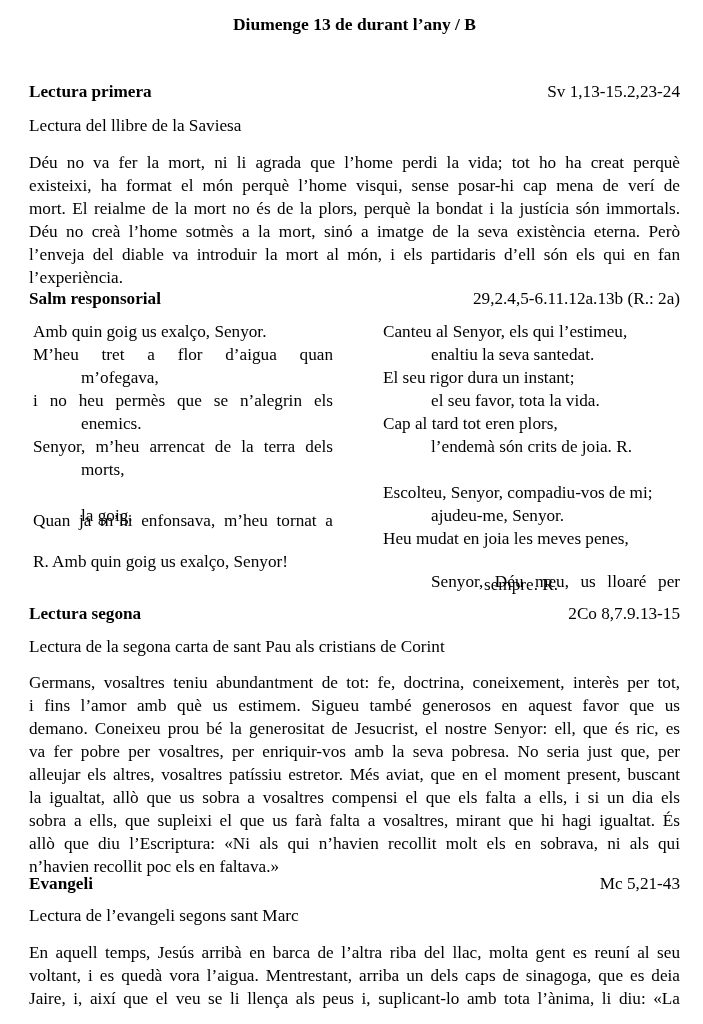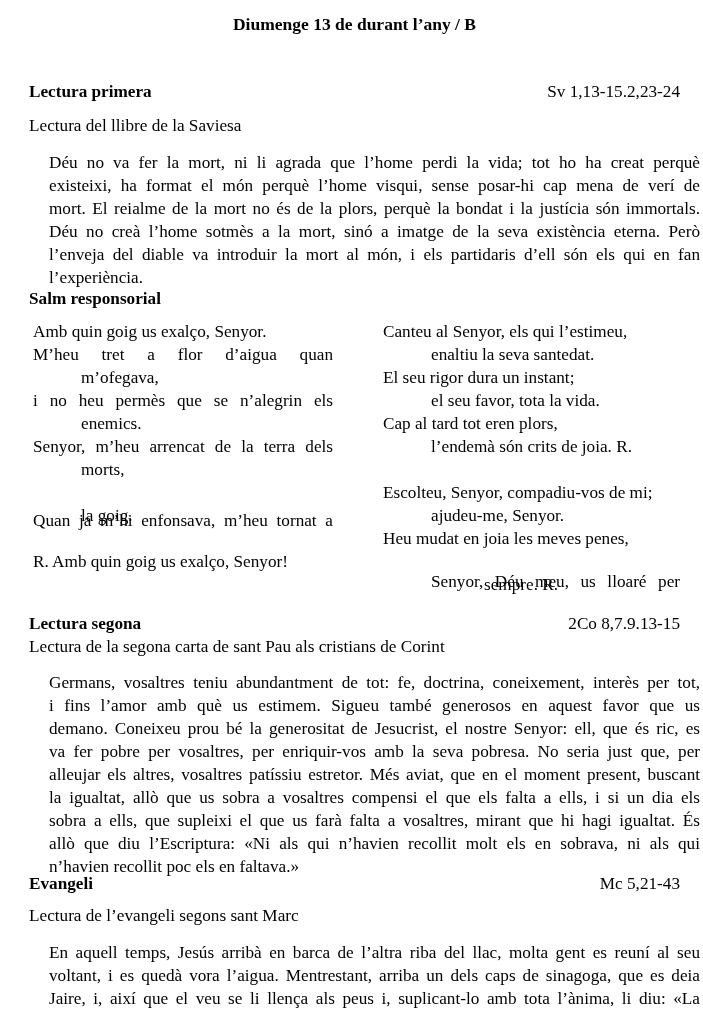--- a/index.html
+++ b/index.html
@@ -11,21 +11,21 @@
     .title {
       position: absolute; left: 0; width: 100%; top: 14px;
       text-align: center; font-weight: bold; font-size: 17.5px;
     }
     .heading {
       position: absolute; left: 0; width: 100%;
       display: flex; justify-content: space-between; align-items: baseline;
     }
     .heading .h-label { font-weight: bold; }
     .line { position: absolute; left: 0; white-space: nowrap; }
-    .jline { position: absolute; left: 0; width: 651px; text-align: justify; text-align-last: justify; white-space: nowrap; margin-left: 20px; }
+    .jline { position: absolute; left: 0; width: 651px; text-align: justify; text-align-last: justify; white-space: nowrap; }
     .jline.last { text-align-last: left; }
     .col-left { position: absolute; left: 0; width: 300px; }
     .col-right { position: absolute; left: 350px; width: 301px; }
     .pline { position: absolute; left: 4px; white-space: nowrap; }
     .pline.just { width: 300px; text-align: justify; text-align-last: justify; }
     .pline.ind { left: 52px; }
     .pline.ind2 { left: 52px; width: 249px; text-align: justify; text-align-last: justify; margin-top: 20px; }
     .pline.ind3 { left: 105px; }
   </style>
 </head>
@@ -44,20 +44,21 @@
     <div class="jline" style="top:153px;">Déu no va fer la mort, ni li agrada que l’home perdi la vida; tot ho ha creat perquè</div>
     <div class="jline" style="top:176px;">existeixi, ha format el món perquè l’home visqui, sense posar-hi cap mena de verí de</div>
     <div class="jline" style="top:199px;">mort. El reialme de la mort no és de la plors, perquè la bondat i la justícia són immortals.</div>
     <div class="jline" style="top:222px;">Déu no creà l’home sotmès a la mort, sinó a imatge de la seva existència eterna. Però</div>
     <div class="jline" style="top:245px;">l’enveja del diable va introduir la mort al món, i els partidaris d’ell són els qui en fan</div>
     <div class="jline last" style="top:268px;">l’experiència.</div>
   </div>
 
   <div class="heading" style="top:289px;">
     <span class="h-label">Salm responsorial</span>
+    <span>29,2.4,5-6.11.12a.13b (R.: 2a)</span>
   </div>
   <div class="col-left" style="top:322px;">
     <div class="pline" style="top:0px;">Amb quin goig us exalço, Senyor.</div>
     <div class="pline just" style="top:23px;">M’heu tret a flor d’aigua quan</div>
     <div class="pline ind" style="top:46px;">m’ofegava,</div>
     <div class="pline just" style="top:69px;">i no heu permès que se n’alegrin els</div>
     <div class="pline ind" style="top:92px;">enemics.</div>
     <div class="pline just" style="top:115px;">Senyor, m’heu arrencat de la terra dels</div>
     <div class="pline ind" style="top:138px;">morts,</div>
     <div class="pline just" style="top:161px;margin-top:28px;">Quan ja m’hi enfonsava, m’heu tornat a</div>
@@ -71,21 +72,21 @@
     <div class="pline ind" style="top:69px;">el seu favor, tota la vida.</div>
     <div class="pline" style="top:92px;">Cap al tard tot eren plors,</div>
     <div class="pline ind" style="top:115px;">l’endemà són crits de joia. R.</div>
     <div class="pline" style="top:161px;">Escolteu, Senyor, compadiu-vos de mi;</div>
     <div class="pline ind" style="top:184px;">ajudeu-me, Senyor.</div>
     <div class="pline" style="top:207px;">Heu mudat en joia les meves penes,</div>
     <div class="pline ind2" style="top:230px;">Senyor, Déu meu, us lloaré per</div>
     <div class="pline ind3" style="top:253px;">sempre. R.</div>
   </div>
 
-  <div class="heading" style="top:604px;margin-top:10px;">
+  <div class="heading" style="top:604px;">
     <span class="h-label">Lectura segona</span>
     <span>2Co 8,7.9.13-15</span>
   </div>
   <div class="line" style="top:637px;">Lectura de la segona carta de sant Pau als cristians de Corint</div>
   <div>
     <div class="jline" style="top:673px;">Germans, vosaltres teniu abundantment de tot: fe, doctrina, coneixement, interès per tot,</div>
     <div class="jline" style="top:696px;">i fins l’amor amb què us estimem. Sigueu també generosos en aquest favor que us</div>
     <div class="jline" style="top:719px;">demano. Coneixeu prou bé la generositat de Jesucrist, el nostre Senyor: ell, que és ric, es</div>
     <div class="jline" style="top:742px;">va fer pobre per vosaltres, per enriquir-vos amb la seva pobresa. No seria just que, per</div>
     <div class="jline" style="top:765px;">alleujar els altres, vosaltres patíssiu estretor. Més aviat, que en el moment present, buscant</div>

